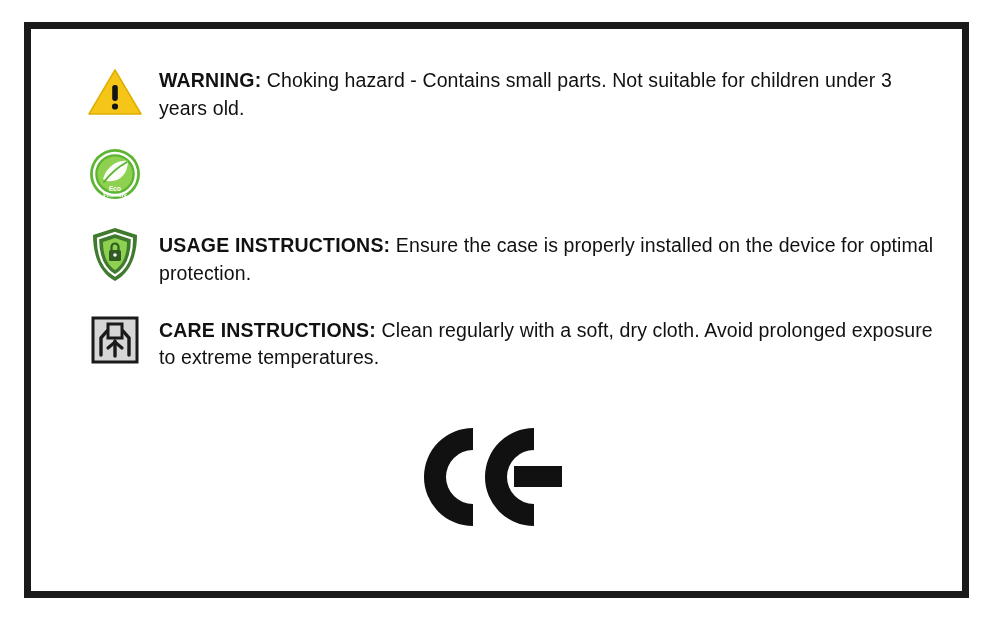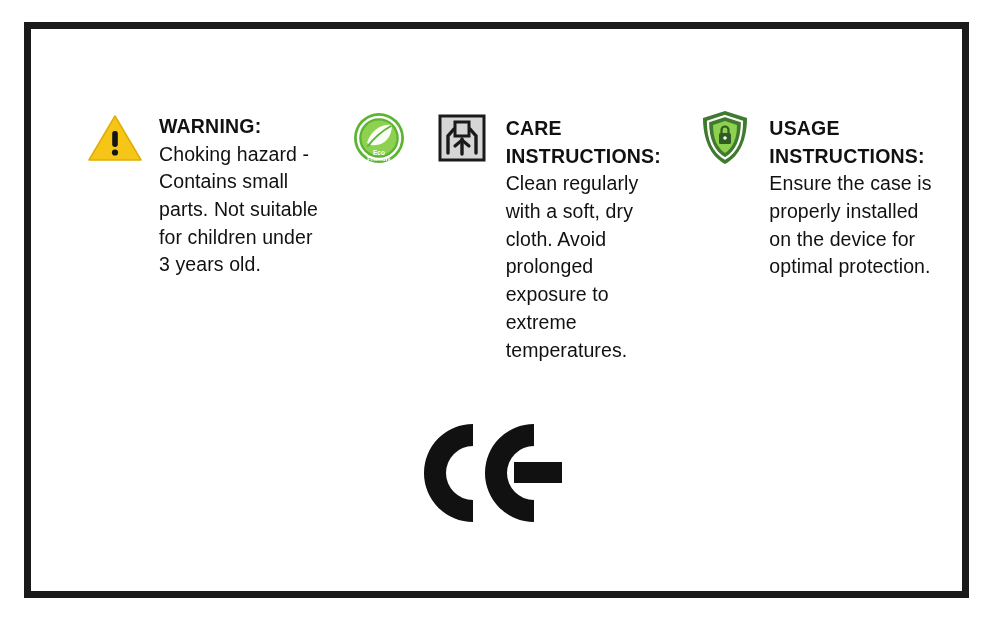--- a/index.html
+++ b/index.html
@@ -28,24 +28,23 @@
     height: 100%;
     border: 7px solid #1a1a1a;
     background: #ffffff;
     display: flex;
     flex-direction: column;
     padding: 34px 26px 10px 54px;
   }
 
   .notice-list {
     display: flex;
-    flex-direction: row;
+    flex-direction: column;
     gap: 23px;
     flex: 0 0 auto;
-    margin-top: 46px;
   }
 
   .notice-row {
     display: flex;
     align-items: flex-start;
     gap: 14px;
   }
 
   .notice-icon {
     flex: 0 0 auto;
@@ -115,49 +114,49 @@
             <circle cx="28" cy="28" r="21" fill="none" stroke="#ffffff" stroke-width="2.4"></circle>
             <circle cx="28" cy="28" r="17.5" fill="#8ed04f"></circle>
             <path d="M16 33 C21 17 34 14 41 15 C41 27 33 37 20 35 Z" fill="#ffffff" opacity="0.95"></path>
             <path d="M17 36 C23 28 31 21 40 16" stroke="#5cb531" stroke-width="2" fill="none" stroke-linecap="round"></path>
             <text x="28" y="45" font-family="Liberation Sans, sans-serif" font-size="6.5" font-weight="bold" fill="#ffffff" text-anchor="middle">Eco</text>
             <text x="28" y="51" font-family="Liberation Sans, sans-serif" font-size="6" font-weight="bold" fill="#ffffff" text-anchor="middle">Friendly</text>
           </svg>
         </div>
       </div>
 
+      <div class="notice-row row-usage">
+        <div class="notice-icon">
+          <svg width="50" height="58" viewBox="0 0 50 58" aria-hidden="true">
+            <path d="M25 2 L47 9 C47 30 40 47 25 55 C10 47 3 30 3 9 Z" fill="#3f7a2e"></path>
+            <path d="M25 7 L42 12.5 C42 29 36.5 43 25 49.5 C13.5 43 8 29 8 12.5 Z" fill="none" stroke="#ffffff" stroke-width="2.2"></path>
+            <path d="M25 12 L37 16 C37 29 33 39 25 44 C17 39 13 29 13 16 Z" fill="#8ed04f"></path>
+            <rect x="19" y="24" width="12" height="11" rx="1.6" fill="#2f5c22"></rect>
+            <path d="M21.5 24 v-3 a3.5 3.5 0 0 1 7 0 v3" fill="none" stroke="#2f5c22" stroke-width="2.2"></path>
+            <circle cx="25" cy="29" r="1.8" fill="#ffffff"></circle>
+          </svg>
+        </div>
+        <div class="notice-text">
+          <span class="lead">USAGE INSTRUCTIONS:</span><span> Ensure the case is properly installed on the device for optimal protection.</span>
+        </div>
+      </div>
+
       <div class="notice-row row-care">
         <div class="notice-icon">
           <svg width="50" height="50" viewBox="0 0 50 50" aria-hidden="true">
             <rect x="3" y="3" width="44" height="44" fill="#d6d6d6" stroke="#1a1a1a" stroke-width="3"></rect>
             <rect x="18" y="9" width="14" height="14" fill="none" stroke="#1a1a1a" stroke-width="3"></rect>
             <path d="M17 16 L11 23 L11 40" fill="none" stroke="#1a1a1a" stroke-width="3.4" stroke-linecap="round"></path>
             <path d="M33 16 L39 23 L39 40" fill="none" stroke="#1a1a1a" stroke-width="3.4" stroke-linecap="round"></path>
             <path d="M25 26 L25 41" fill="none" stroke="#1a1a1a" stroke-width="3.4" stroke-linecap="round"></path>
             <path d="M18 33 L25 27 L32 33" fill="none" stroke="#1a1a1a" stroke-width="3.2" stroke-linecap="round"></path>
           </svg>
         </div>
         <div class="notice-text">
           <span class="lead">CARE INSTRUCTIONS:</span><span> Clean regularly with a soft, dry cloth. Avoid prolonged exposure to extreme temperatures.</span>
-        </div>
-      </div>
-
-      <div class="notice-row row-usage">
-        <div class="notice-icon">
-          <svg width="50" height="58" viewBox="0 0 50 58" aria-hidden="true">
-            <path d="M25 2 L47 9 C47 30 40 47 25 55 C10 47 3 30 3 9 Z" fill="#3f7a2e"></path>
-            <path d="M25 7 L42 12.5 C42 29 36.5 43 25 49.5 C13.5 43 8 29 8 12.5 Z" fill="none" stroke="#ffffff" stroke-width="2.2"></path>
-            <path d="M25 12 L37 16 C37 29 33 39 25 44 C17 39 13 29 13 16 Z" fill="#8ed04f"></path>
-            <rect x="19" y="24" width="12" height="11" rx="1.6" fill="#2f5c22"></rect>
-            <path d="M21.5 24 v-3 a3.5 3.5 0 0 1 7 0 v3" fill="none" stroke="#2f5c22" stroke-width="2.2"></path>
-            <circle cx="25" cy="29" r="1.8" fill="#ffffff"></circle>
-          </svg>
-        </div>
-        <div class="notice-text">
-          <span class="lead">USAGE INSTRUCTIONS:</span><span> Ensure the case is properly installed on the device for optimal protection.</span>
         </div>
       </div>
 
     </div>
 
     <div class="ce-zone">
       <svg class="ce-mark" width="170" height="122" viewBox="0 0 170 122" aria-hidden="true">
 
         <path d="M62 12 A49 49 0 1 0 62 110 L62 88 A27 27 0 1 1 62 34 Z" fill="#111111"></path>
 

